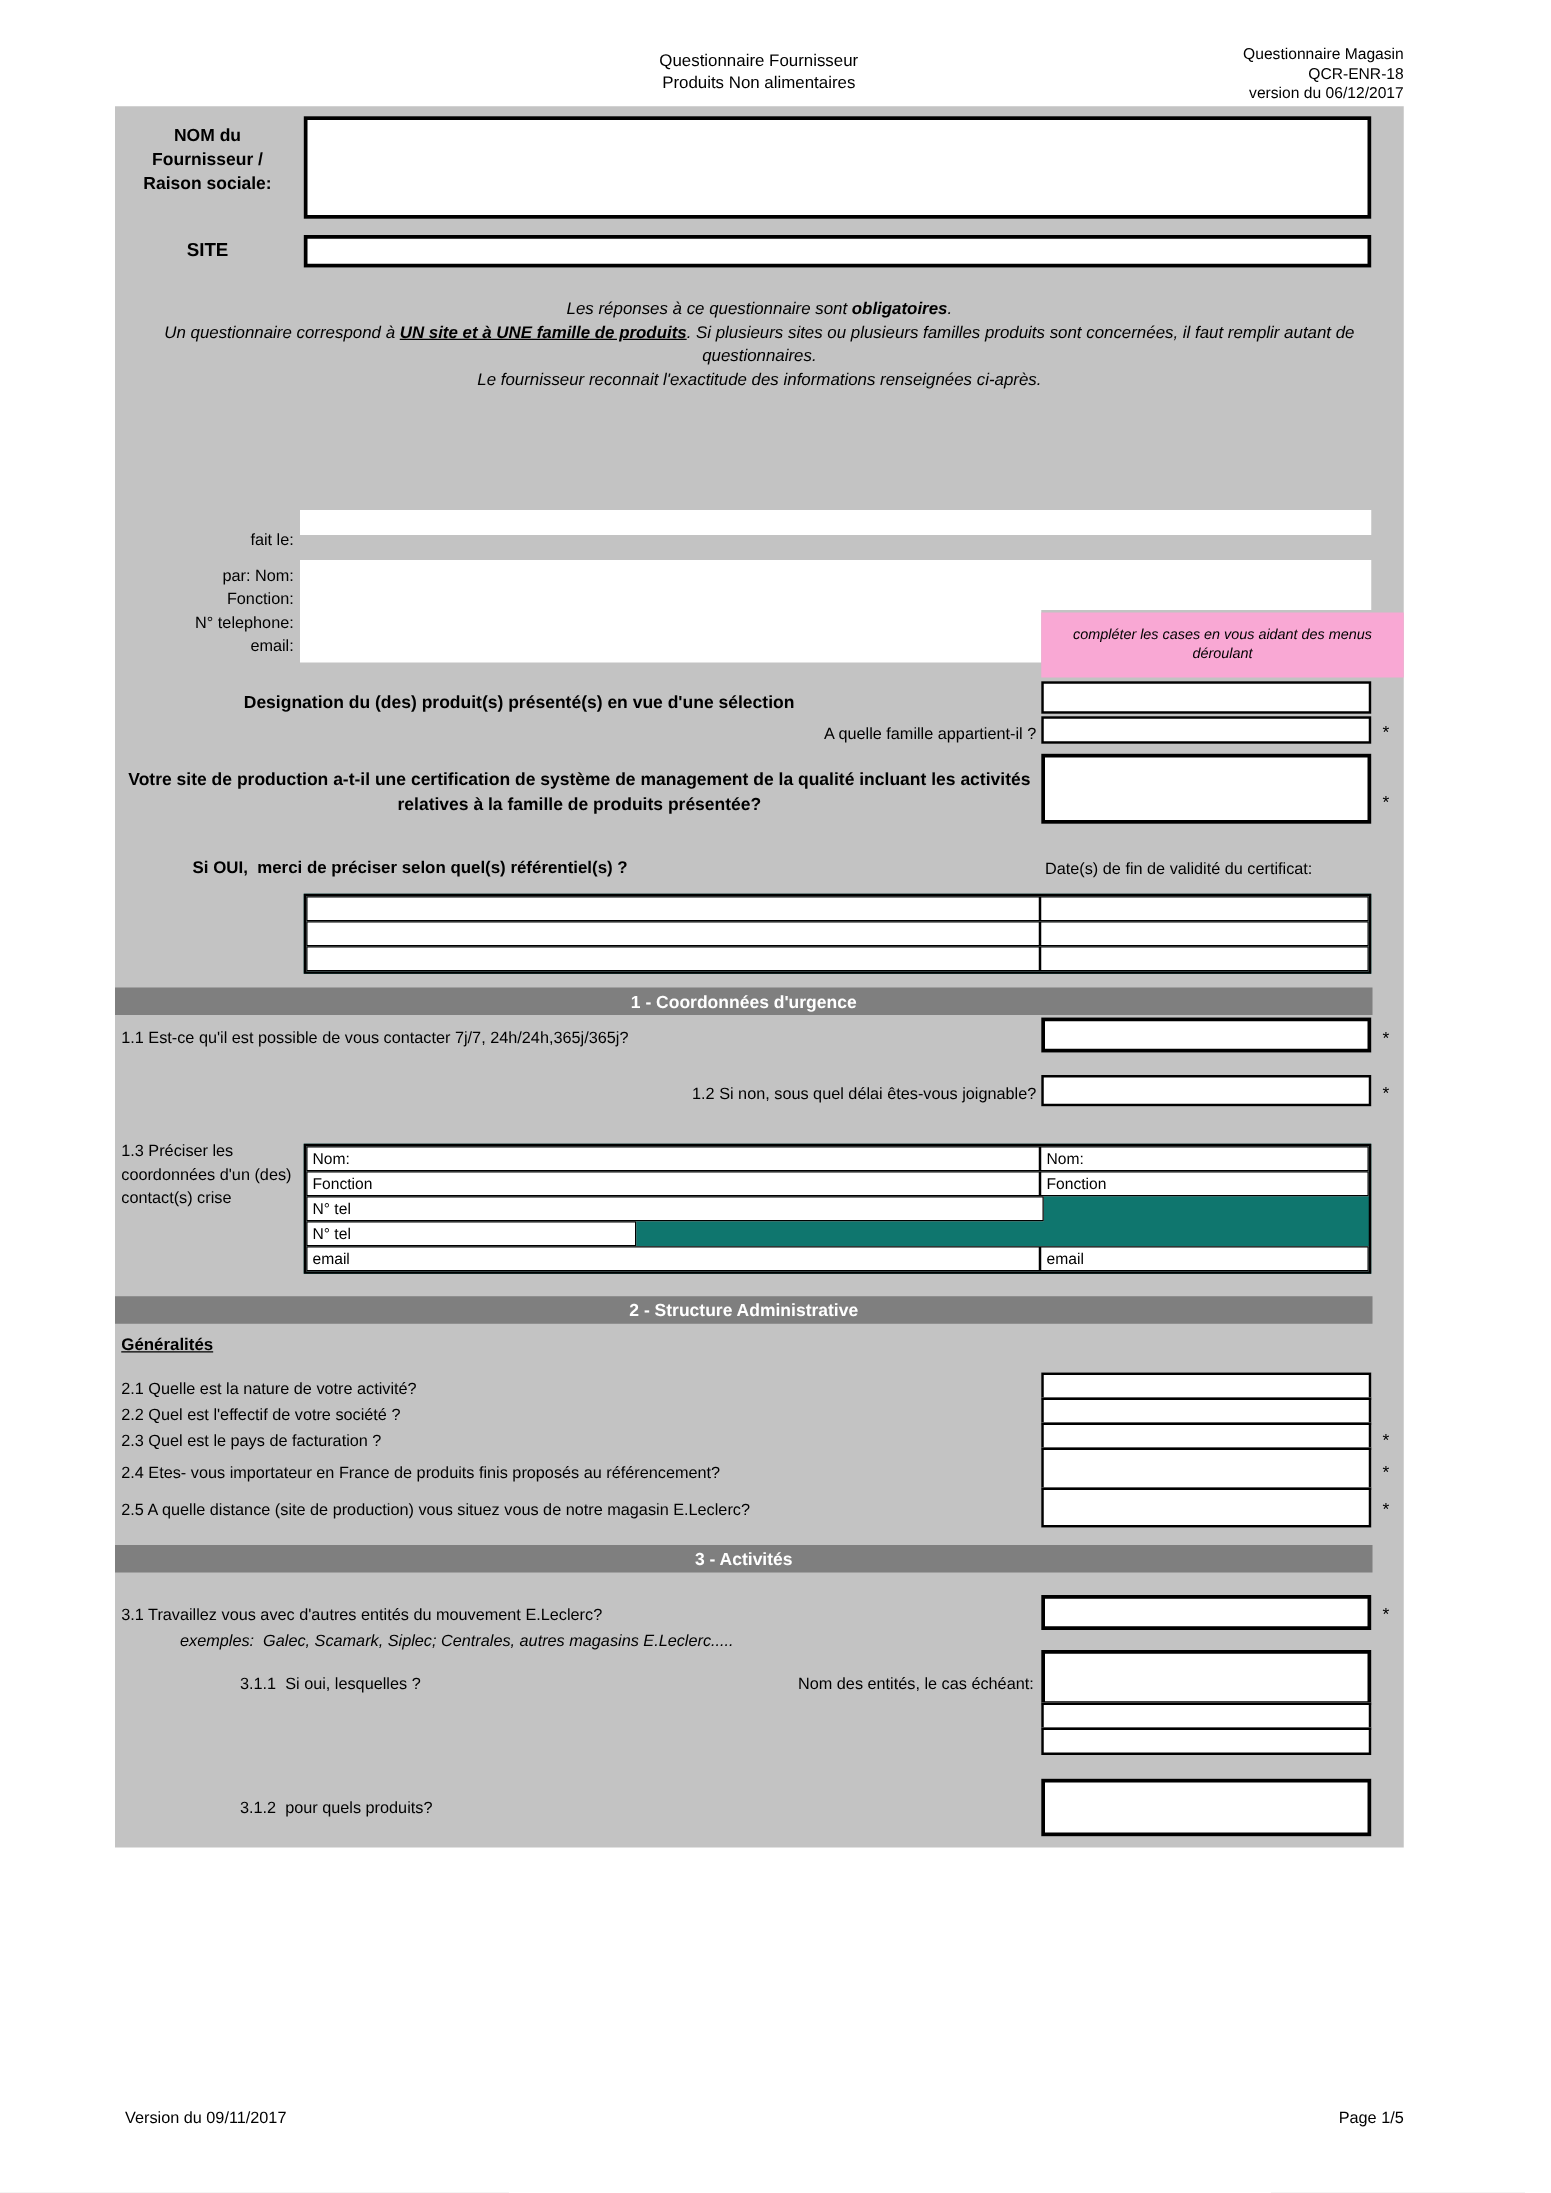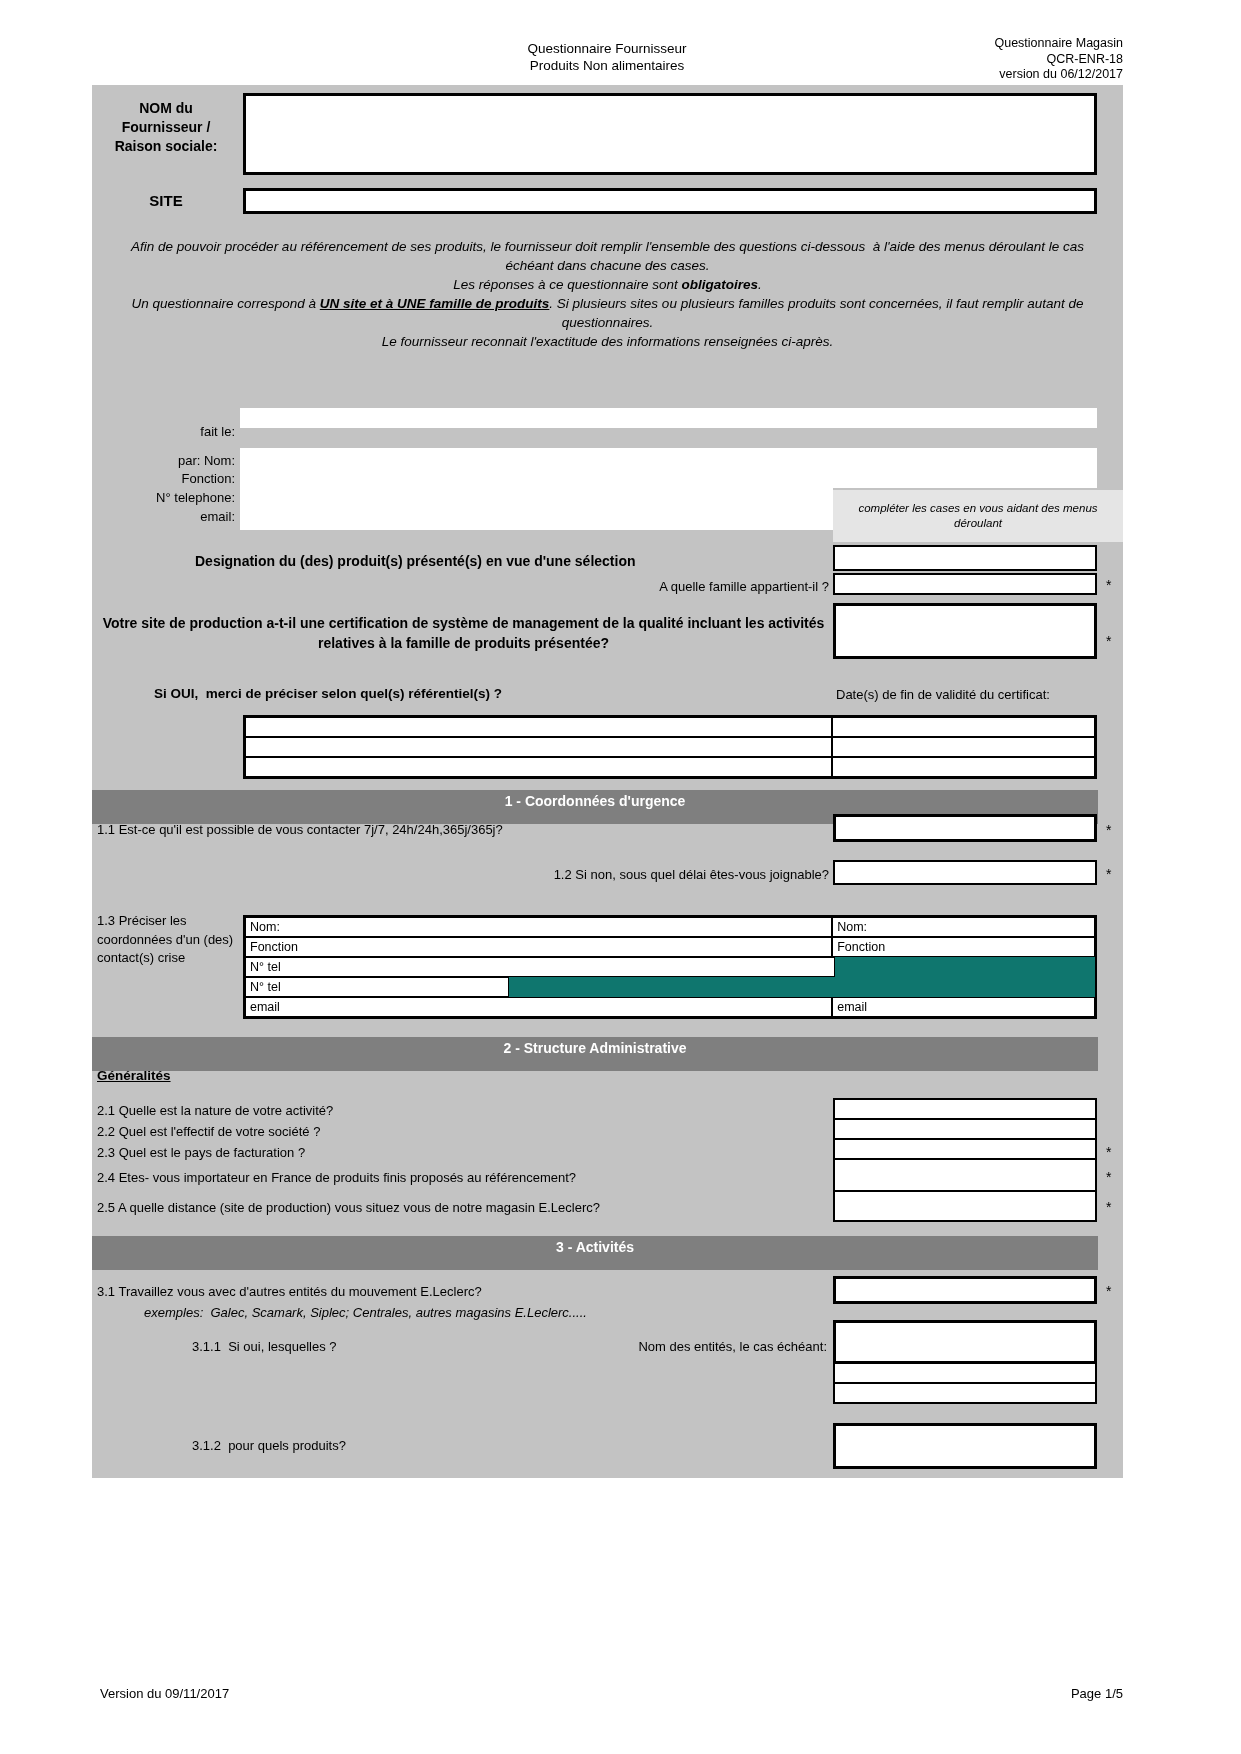--- a/index.html
+++ b/index.html
@@ -9,24 +9,24 @@
   .panel{position:absolute;left:92px;top:85px;width:1031px;height:1393px;background:#c3c3c3;}
   .box{position:absolute;background:#fff;border:2px solid #000;box-sizing:border-box;}
   .b3{border-width:3px;}
   .field{position:absolute;background:#fff;}
   .lbl{position:absolute;font-size:13px;line-height:17px;white-space:pre;}
   .wrap{white-space:pre-wrap;}
   .bold{font-weight:bold;}
   .it{font-style:italic;}
   .right{text-align:right;}
   .center{text-align:center;}
-  .bar{position:absolute;left:0;width:1006px;height:34px;background:#7f7f7f;color:#fff;
+  .bar{position:absolute;left:0;width:1006px;height:22px;background:#7f7f7f;color:#fff;
        font-weight:bold;font-size:14px;text-align:center;line-height:22px;}
   .ast{position:absolute;font-size:14px;font-weight:normal;}
-  .note{position:absolute;background:#e5e5e5;font-style:italic;font-size:11.5px;line-height:15px;
+  .note{position:absolute;background:#f9a8d4;font-style:italic;font-size:11.5px;line-height:15px;
         display:flex;align-items:center;justify-content:center;text-align:center;box-sizing:border-box;padding:4px 18px;}
   .tbl{position:absolute;border:2px solid #000;box-sizing:border-box;background:#0f766e;}
   .cell{box-sizing:border-box;border:1px solid #000;font-size:12.5px;line-height:18px;padding-left:4px;background:#fff;overflow:hidden;}
   .introline{min-height:19px;}
   u.bu{text-decoration:underline;}
 </style>
 </head>
 <body>
 
 <div class="page">
@@ -43,21 +43,20 @@
 
   <div class="panel">
 
     <div class="abs bold center" style="left:6px;top:14px;width:136px;font-size:14px;line-height:19px;">NOM du Fournisseur / Raison sociale:</div>
     <div class="box b3" style="left:151px;top:8px;width:854px;height:82px;"></div>
 
     <div class="abs bold center" style="left:6px;top:107px;width:136px;font-size:15px;">SITE</div>
     <div class="box b3" style="left:151px;top:103px;width:854px;height:26px;"></div>
 
     <div class="abs center it" style="left:28px;top:152px;width:975px;font-size:13.5px;line-height:19px;">
-      <div class="introline wrap">Afin de pouvoir procéder au référencement de ses produits, le fournisseur doit remplir l'ensemble des questions ci-dessous  à l'aide des menus déroulant le cas échéant dans chacune des cases.</div>
       <div class="introline"><span>Les réponses à ce questionnaire sont </span><b>obligatoires</b><span>.</span></div>
       <div class="introline wrap"><span>Un questionnaire correspond à </span><b><u class="bu">UN site et à UNE famille de produits</u></b><span>. Si plusieurs sites ou plusieurs familles produits sont concernées, il faut remplir autant de questionnaires.</span></div>
       <div class="introline">Le fournisseur reconnait l'exactitude des informations renseignées ci-après.</div>
     </div>
 
     <div class="lbl right" style="left:3px;top:338px;width:140px;">fait le:</div>
     <div class="field" style="left:148px;top:323px;width:857px;height:20px;"></div>
 
     <div class="field" style="left:148px;top:363px;width:857px;height:40px;"></div>
     <div class="field" style="left:148px;top:403px;width:593px;height:42px;"></div>

